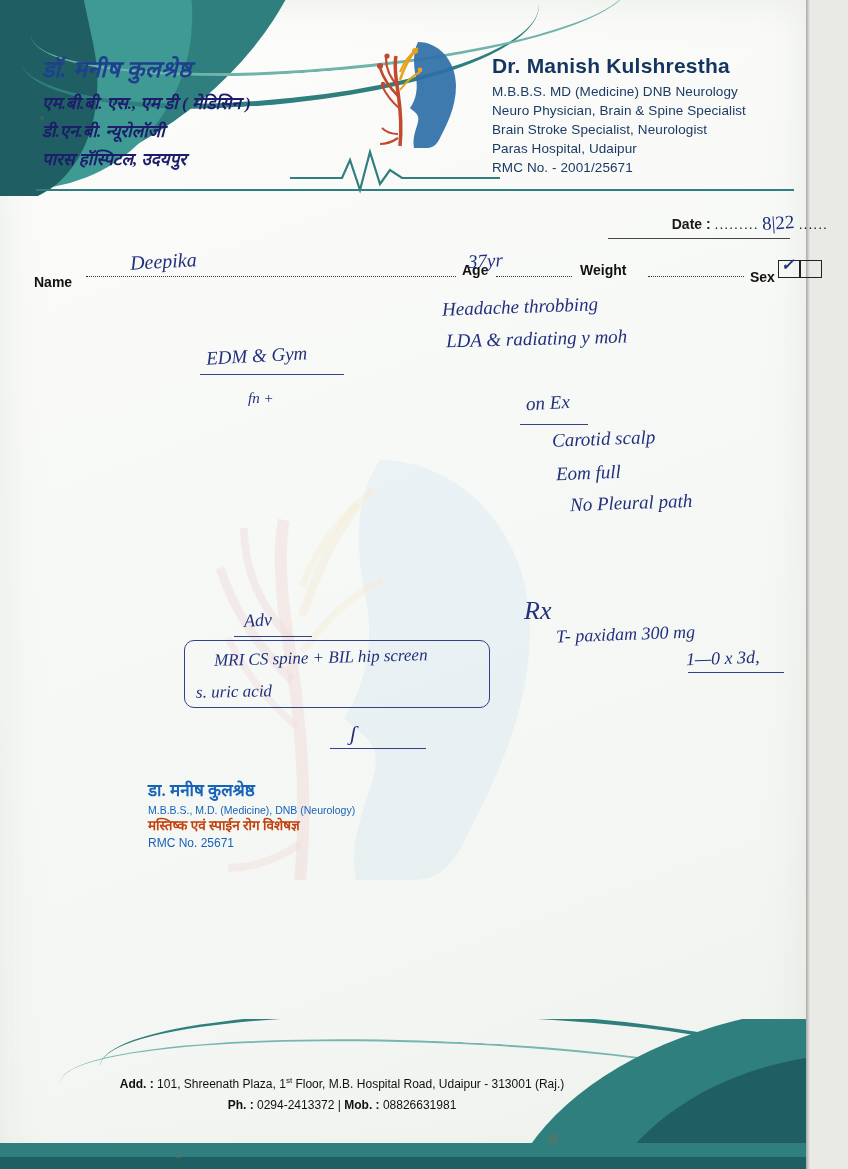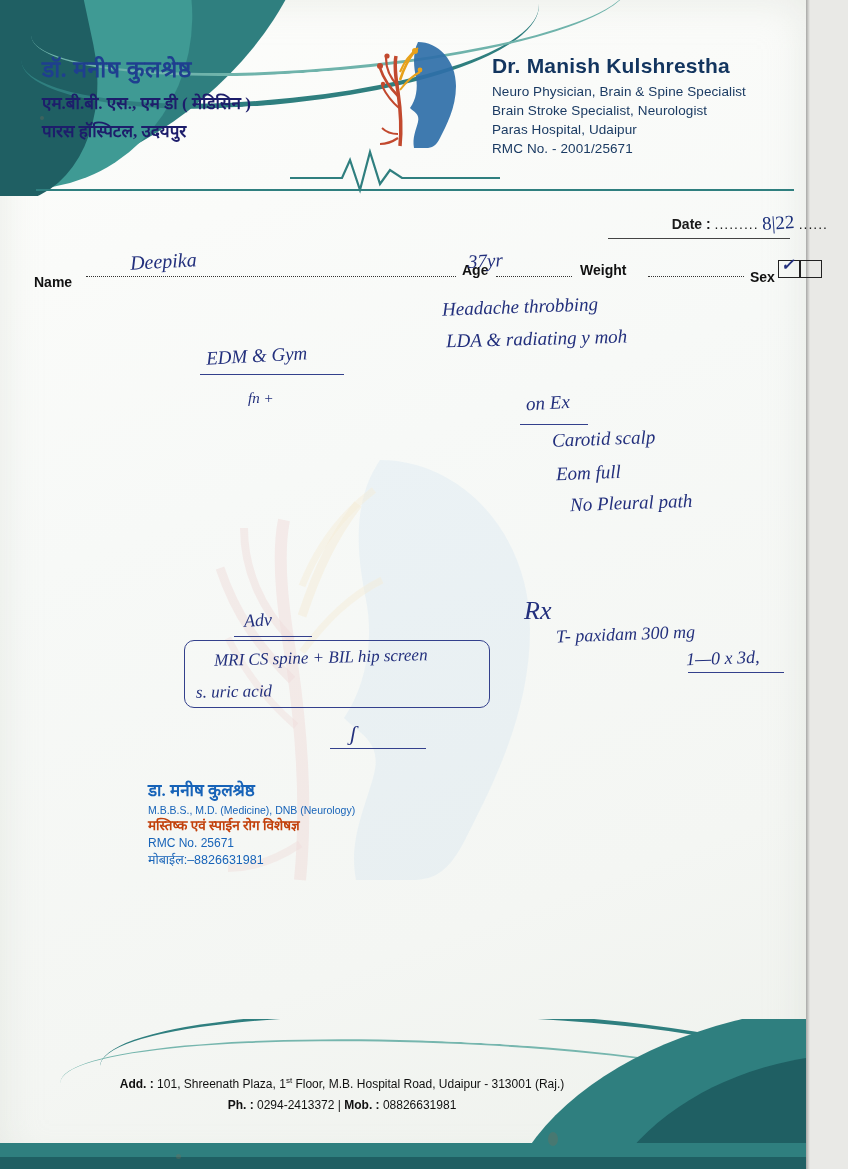--- a/index.html
+++ b/index.html
@@ -83,20 +83,21 @@
     position:absolute; left: 36px; top: 189px;
     width: 758px; height: 2px;
     background: #2f7f7f;
   }
 
   
   .doc-hindi {
     position:absolute; left: 42px; top: 52px;
     width: 330px;
     color: #2b2b7a;
+    font-style: italic;
   }
   .doc-hindi .name-hi {
     font-family: "Liberation Serif", serif;
     font-weight: bold;
     font-size: 23px;
     letter-spacing: .5px;
     color: #1f3f8f;
     margin-bottom: 7px;
   }
   .doc-hindi .line-hi {
@@ -281,20 +282,21 @@
     <div class="band-teal-2"></div>
     <div class="band-dark"></div>
     <div class="band-swoosh"></div>
     <div class="band-swoosh2"></div>
   </div>
   <div class="header-rule"></div>
 
   <div class="doc-hindi">
     <div class="name-hi">डॉ. मनीष कुलश्रेष्ठ</div>
     <div class="line-hi">एम.बी.बी. एस., एम डी ( मेडिसिन )</div>
+    <div class="line-hi">डी.एन.बी. न्यूरोलॉजी</div>
     <div class="line-hi">पारस हॉस्पिटल, उदयपुर</div>
   </div>
 
   <div class="logo">
     <svg width="112" height="118" viewBox="0 0 112 118">
 
       <path d="M58 8 C78 8 96 26 96 52 C96 74 86 92 80 104 C76 112 72 114 66 114 L54 114 C52 104 56 96 58 88 C60 80 54 78 50 74 C56 66 58 54 56 44 C54 34 52 20 58 8 Z" fill="#2f6fa8" opacity="0.92"></path>
 
       <path d="M40 112 C42 92 40 72 38 58 C36 46 34 32 36 22" stroke="#c2492e" stroke-width="3.5" fill="none"></path>
 
@@ -318,20 +320,21 @@
   </div>
 
   <div class="ecg">
     <svg width="210" height="46" viewBox="0 0 210 46">
       <polyline points="0,30 40,30 52,30 60,12 70,42 80,4 90,36 100,22 112,30 210,30" fill="none" stroke="#2f7f7f" stroke-width="2.2"></polyline>
     </svg>
   </div>
 
   <div class="doc-eng">
     <div class="name-en">Dr. Manish Kulshrestha</div>
+    <div class="line-en">M.B.B.S. MD (Medicine) DNB Neurology</div>
     <div class="line-en">Neuro Physician, Brain &amp; Spine Specialist</div>
     <div class="line-en">Brain Stroke Specialist, Neurologist</div>
     <div class="line-en">Paras Hospital, Udaipur</div>
     <div class="line-en">RMC No. -  2001/25671</div>
   </div>
 
   <div class="date-row">
     <span>Date :</span>
     <span class="dots">.........</span>
     <span class="hand-date">8|22</span>
@@ -396,21 +399,20 @@
   <span class="hw" style="left:524px; top:596px; font-size:26px; position:absolute;">Rx</span>
   <span class="hw" style="left:556px; top:624px; font-size:18px; transform:rotate(-2deg); position:absolute;">T- paxidam 300 mg</span>
   <span class="hw" style="left:686px; top:648px; font-size:18px; transform:rotate(-2deg); position:absolute;">1—0 x 3d,</span>
   <div style="position:absolute; left:688px; top:672px; width:96px; height:1px; background:#33408c;"></div>
 
   <div class="stamp">
     <div class="s1">डा. मनीष कुलश्रेष्ठ</div>
     <div class="s2">M.B.B.S., M.D. (Medicine), DNB (Neurology)</div>
     <div class="s3">मस्तिष्क एवं स्पाईन रोग विशेषज्ञ</div>
     <div class="s4">RMC No. 25671</div>
-    <div class="s5">मोबाईल:–8826631981</div>
   </div>
 
   <div class="footer-band">
     <div class="f-swoosh"></div>
     <div class="f-swoosh2"></div>
     <div class="f-teal-1"></div>
     <div class="f-teal-2"></div>
     <div class="f-bottom"></div>
   </div>
 

